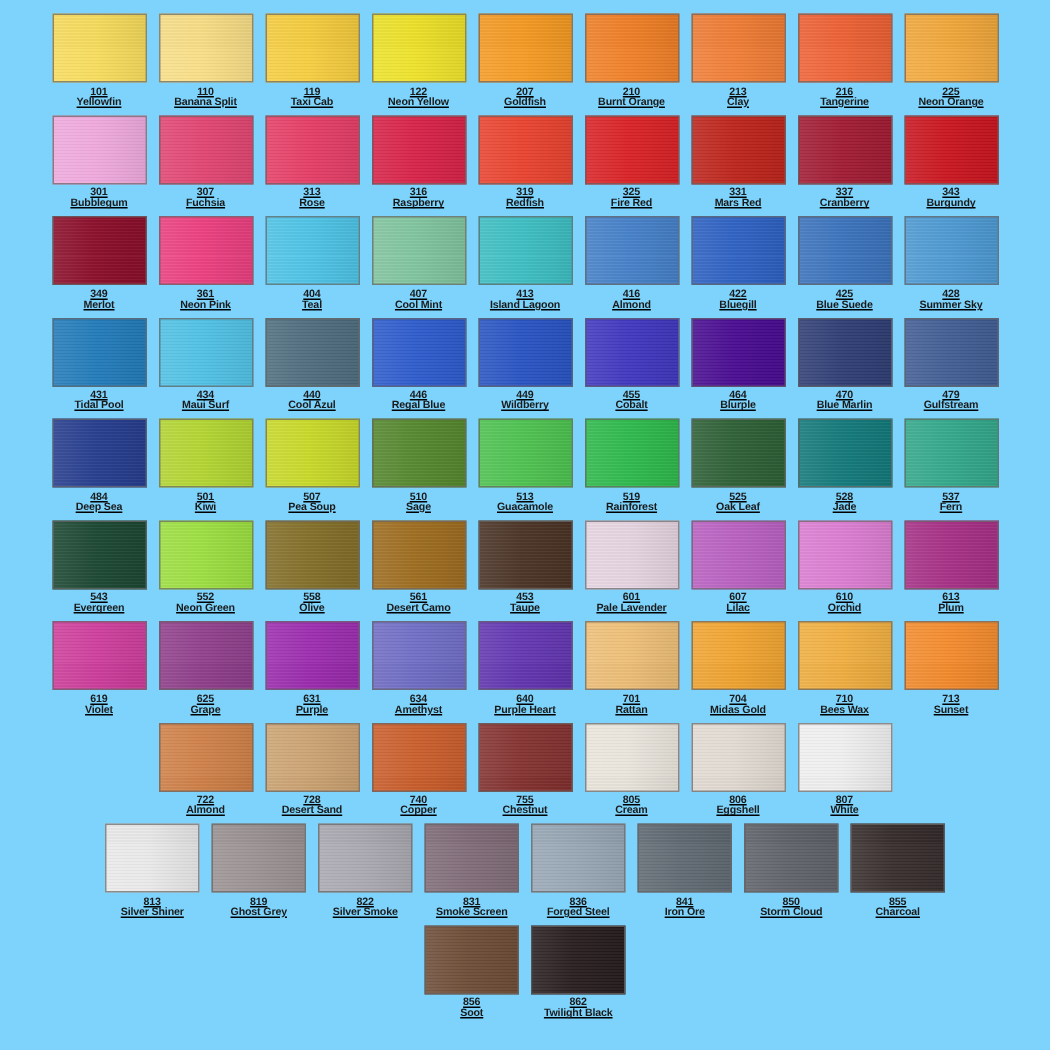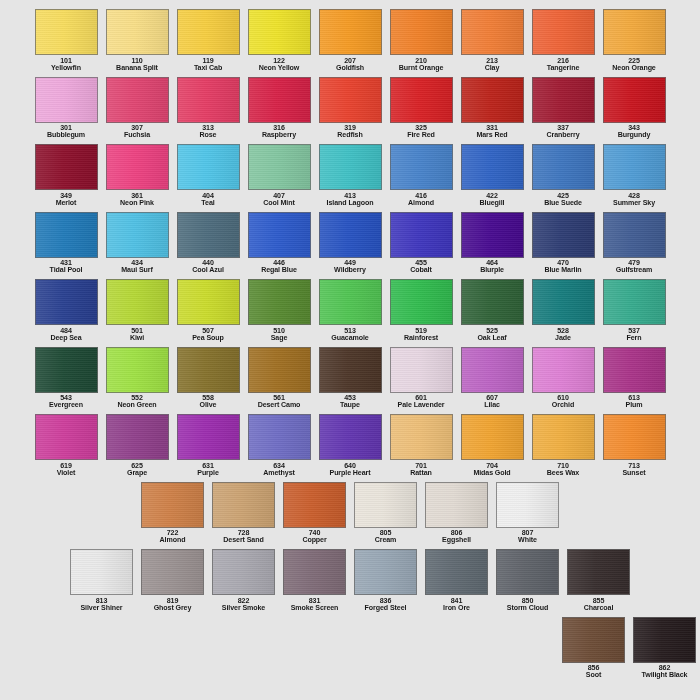--- a/index.html
+++ b/index.html
@@ -9,25 +9,26 @@
     padding: 0;
     width: 700px;
     height: 700px;
     background: #ffffff;
     font-family: "Liberation Sans", sans-serif;
     overflow: hidden;
   }
   #chart-root {
     width: 700px;
     height: 700px;
-    background: #e5e5e5;
+    background: #7dd3fc;
     padding: 6px 0 0 0;
     display: flex;
     flex-direction: column;
     align-items: center;
+    text-decoration: underline;
   }
   .swatch-row {
     display: flex;
     flex-direction: row;
     justify-content: center;
     width: 700px;
     height: 67.5px;
   }
   .swatch-cell {
     width: 71px;
@@ -75,21 +76,21 @@
     display: block;
     font-size: 7.1px;
     font-weight: bold;
   }
   .swatch-name {
     display: block;
     font-size: 7.1px;
     font-weight: bold;
     white-space: nowrap;
   }
-  .swatch-row.last-row { justify-content: flex-end; }
+  .swatch-row.last-row { justify-content: center; }
 </style>
 </head>
 <body>
 
 <div id="chart-root">
     <div class="swatch-row">
       <div class="swatch-cell">
         <div class="swatch-chip" style="background-color: rgb(247, 220, 92);"></div>
         <div class="swatch-label">
           <span class="swatch-code">101</span>
@@ -559,20 +560,27 @@
         </div>
       </div>
       <div class="swatch-cell">
         <div class="swatch-chip" style="background-color: rgb(201, 92, 42);"></div>
         <div class="swatch-label">
           <span class="swatch-code">740</span>
           <span class="swatch-name">Copper</span>
         </div>
       </div>
       <div class="swatch-cell">
+        <div class="swatch-chip" style="background-color: rgb(130, 48, 46);"></div>
+        <div class="swatch-label">
+          <span class="swatch-code">755</span>
+          <span class="swatch-name">Chestnut</span>
+        </div>
+      </div>
+      <div class="swatch-cell">
         <div class="swatch-chip" style="background-color: rgb(233, 228, 219);"></div>
         <div class="swatch-label">
           <span class="swatch-code">805</span>
           <span class="swatch-name">Cream</span>
         </div>
       </div>
       <div class="swatch-cell">
         <div class="swatch-chip" style="background-color: rgb(225, 218, 210);"></div>
         <div class="swatch-label">
           <span class="swatch-code">806</span>

